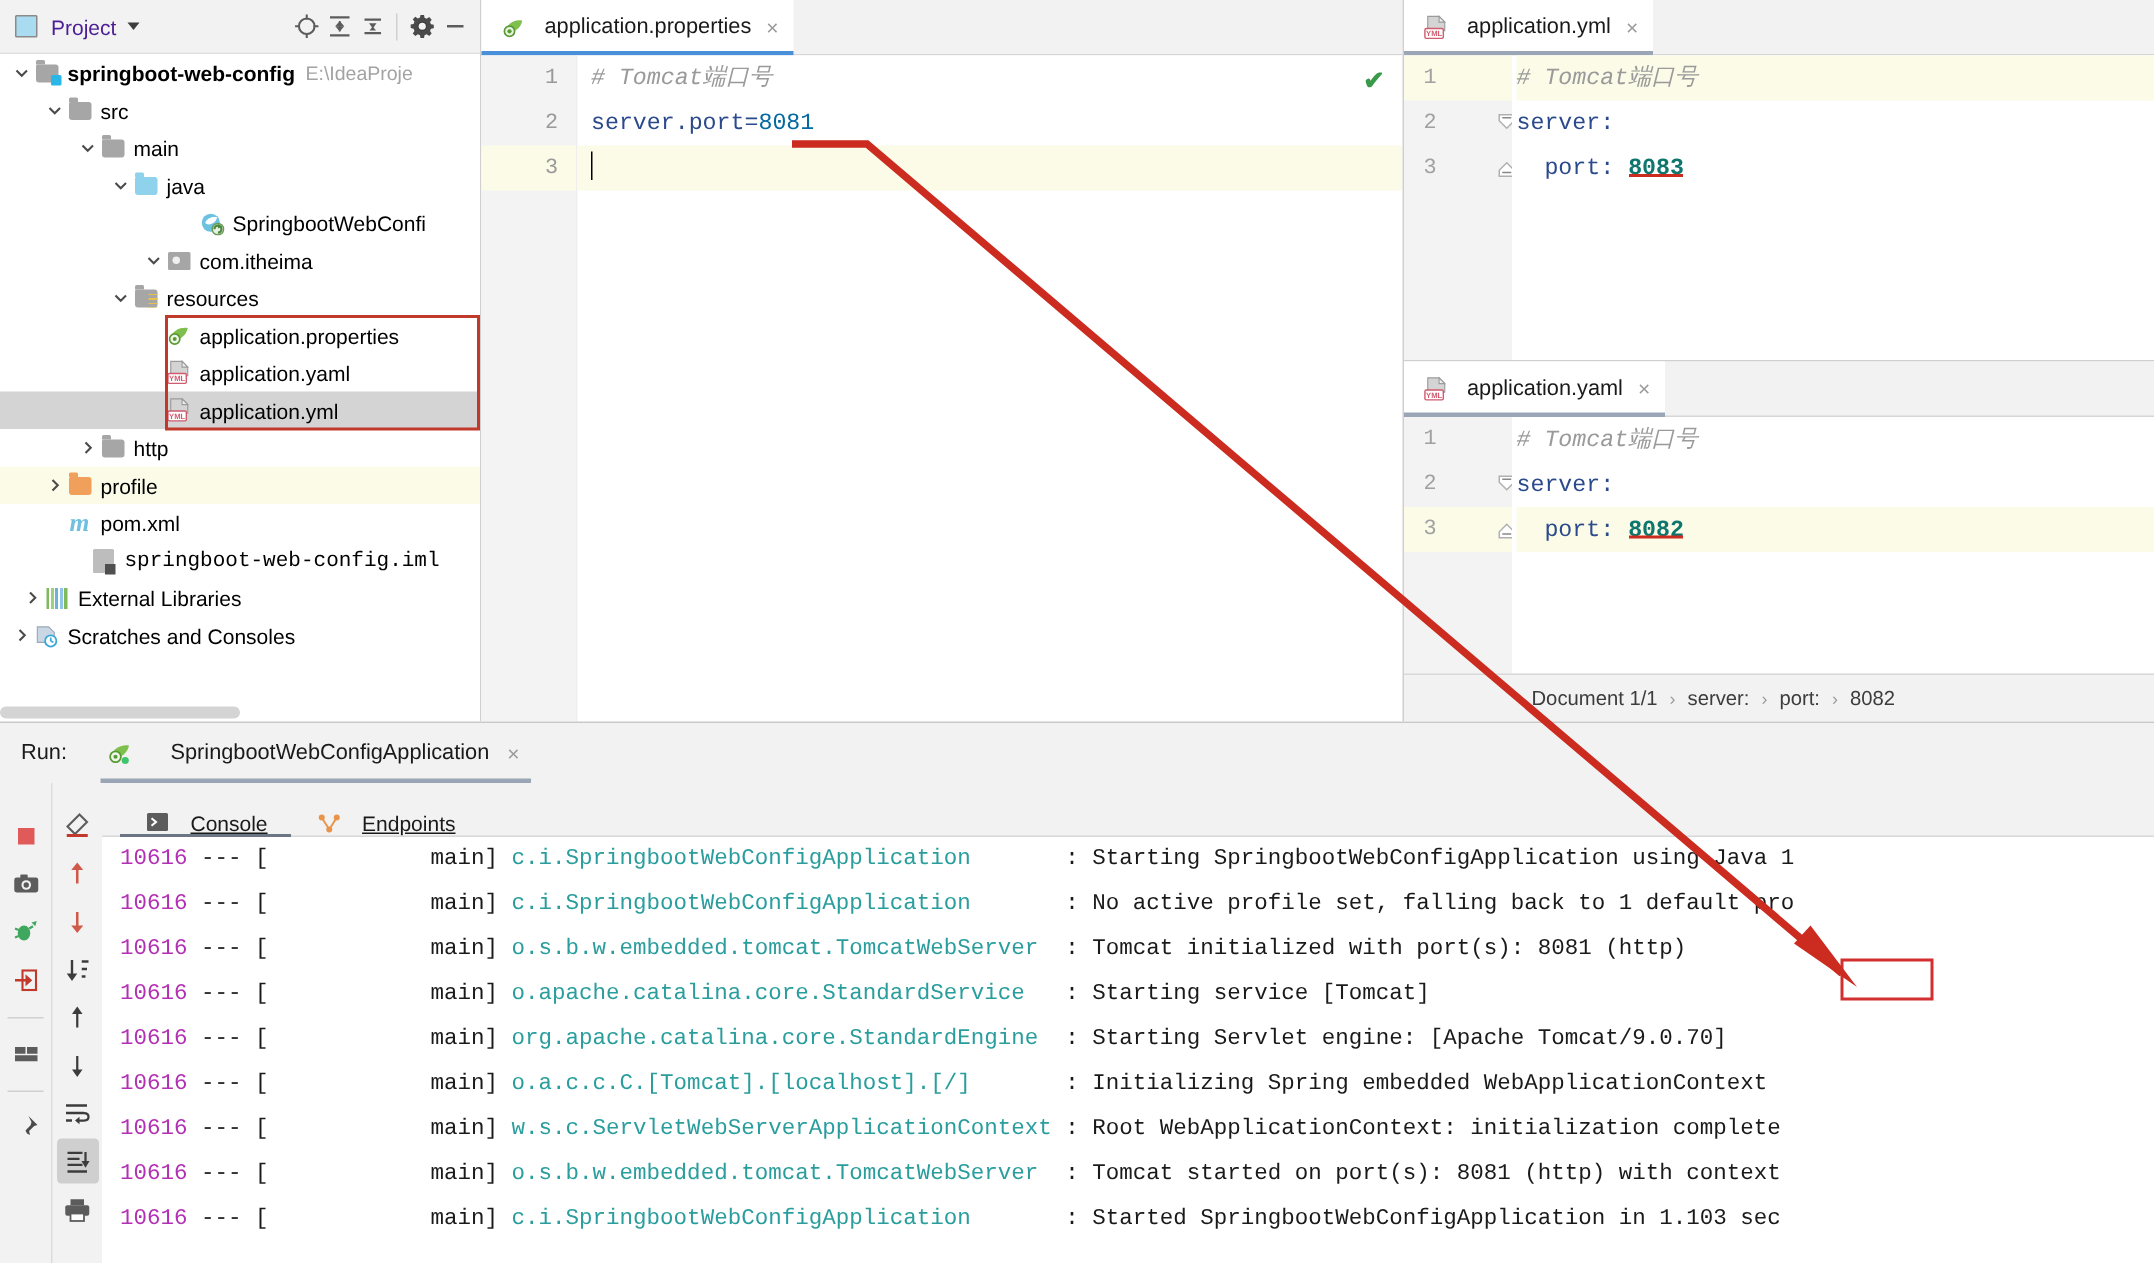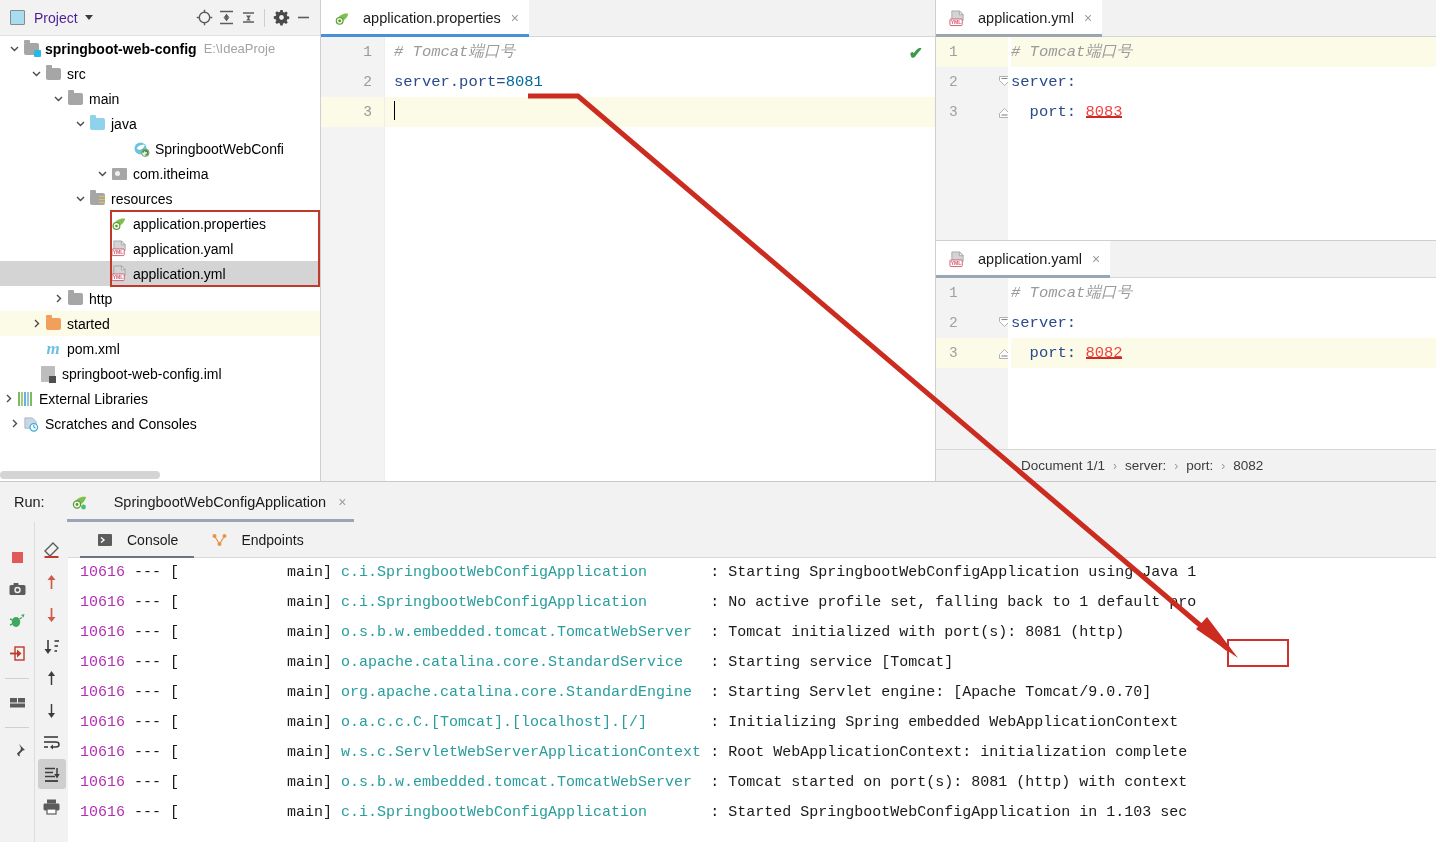--- a/index.html
+++ b/index.html
@@ -81,36 +81,36 @@
   #rpane-yaml{top:240px;height:241px;border-top:1px solid #cfcfcf;}
   .rbody{position:absolute;left:0;right:0;top:37px;bottom:0;display:flex;background:#fff;}
   .rgutter{width:72px;flex:0 0 72px;background:#f3f3f3;position:relative;}
   .rgutter .ln{height:30px;line-height:30px;text-align:left;padding-left:13px;color:#a0a0a0;font-size:14.5px;font-family:"Liberation Mono",monospace;}
   .rgutter .ln.hl{background:#fbfbe8;}
   .fold{position:absolute;left:62px;width:13px;height:13px;}
   .rcode{flex:1;position:relative;background:#fff;padding-left:3px;}
   .rcode .cl{height:30px;line-height:30px;font-family:"Liberation Mono",monospace;font-size:15.5px;white-space:pre;}
   .rcode .cl.hl{background:#fbfbe8;}
   .ykey{color:#2b4a8b;}
-  .yval{color:#ef4444;position:relative;}
+  .yval{color:#0f766e;position:relative;font-weight:bold;}
   .yval::after{content:"";position:absolute;left:1px;right:1px;bottom:3px;height:2px;background:#cc2b20;}
   .rstatus{position:absolute;left:0;right:0;bottom:0;height:32px;background:#f2f2f2;border-top:1px solid #d8d8d8;display:flex;align-items:center;padding-left:85px;font-size:13.5px;color:#3c3c3c;}
   .crumbsep{color:#9b9b9b;margin:0 8px;font-size:12px;}
 
   
   #run-panel{position:absolute;left:0;top:481px;width:1436px;height:361px;background:#fff;border-top:1px solid #c9c9c9;}
   #run-header{height:40px;background:#f2f2f2;display:flex;align-items:center;padding-left:14px;}
   #run-header .runlabel{font-size:14.5px;color:#1a1a1a;margin-right:22px;}
   .runtab{display:flex;align-items:center;position:relative;padding:0 8px 0 4px;height:40px;}
   .runtab .rt-name{font-size:14.5px;margin-left:20px;color:#1a1a1a;}
   .runtab .rt-close{margin-left:12px;color:#9b9b9b;font-size:14px;}
   .runtab::after{content:"";position:absolute;left:0;right:0;bottom:0;height:3px;background:#9aa5b5;}
 
   #tool-tabs{position:absolute;left:68px;top:40px;right:0;height:36px;background:#f2f2f2;display:flex;align-items:center;border-bottom:1px solid #d8d8d8;padding-left:12px;}
-  .tooltab{display:flex;align-items:center;height:35px;padding:0 16px;font-size:14px;color:#1a1a1a;position:relative;}
+  .tooltab{display:flex;align-items:flex-end;height:35px;padding:0 16px;font-size:14px;color:#1a1a1a;position:relative;text-decoration:underline;}
   .tooltab.active::after{content:"";position:absolute;left:0;right:0;bottom:-1px;height:2px;background:#6b7584;}
   .tooltab .tt-label{margin-left:8px;}
 
   #run-left-bar{position:absolute;left:0;top:40px;width:34px;bottom:0;background:#f2f2f2;display:flex;flex-direction:column;align-items:center;padding-top:20px;}
   #run-left-bar2{position:absolute;left:34px;top:40px;width:34px;bottom:0;background:#f2f2f2;border-left:1px solid #dcdcdc;display:flex;flex-direction:column;align-items:center;padding-top:13px;}
   .sidebtn{width:28px;height:30px;display:flex;align-items:center;justify-content:center;margin-bottom:2px;}
   .sidebtn.boxed{background:#cfcfcf;border-radius:3px;}
   .sidesep{width:24px;height:1px;background:#d0d0d0;margin:8px 0;}
 
   #console{position:absolute;left:68px;top:76px;right:0;bottom:0;background:#fff;overflow:hidden;}
@@ -313,37 +313,37 @@
       </div>
       <div class="trow tgt" style="padding-left: 28px;">
         <span class="arrow">
           <svg width="11" height="11" viewBox="0 0 11 11">
             <polyline points="4,2 7.5,5.5 4,9" fill="none" stroke="#4a4a4a" stroke-width="1.4"></polyline>
           </svg>
         </span>
         <span class="ticon">
           <span class="folder orange"></span>
         </span>
-        <span class="tlabel">started</span>
+        <span class="tlabel">profile</span>
       </div>
       <div class="trow" style="padding-left: 28px;">
         <span class="arrow"></span>
         <span class="ticon">
           <span class="mvnicon">m</span>
         </span>
         <span class="tlabel">pom.xml</span>
       </div>
-      <div class="trow" style="padding-left: 23px;">
+      <div class="trow" style="padding-left: 44px; font-family: Liberation Mono, monospace;">
         <span class="arrow"></span>
         <span class="ticon">
           <span class="imlicon"></span>
         </span>
         <span class="tlabel">springboot-web-config.iml</span>
       </div>
-      <div class="trow" style="padding-left: 0;">
+      <div class="trow" style="padding-left: 13px;">
         <span class="arrow">
           <svg width="11" height="11" viewBox="0 0 11 11">
             <polyline points="4,2 7.5,5.5 4,9" fill="none" stroke="#4a4a4a" stroke-width="1.4"></polyline>
           </svg>
         </span>
         <span class="ticon">
           <span class="libicon"></span>
         </span>
         <span class="tlabel">External Libraries</span>
       </div>

